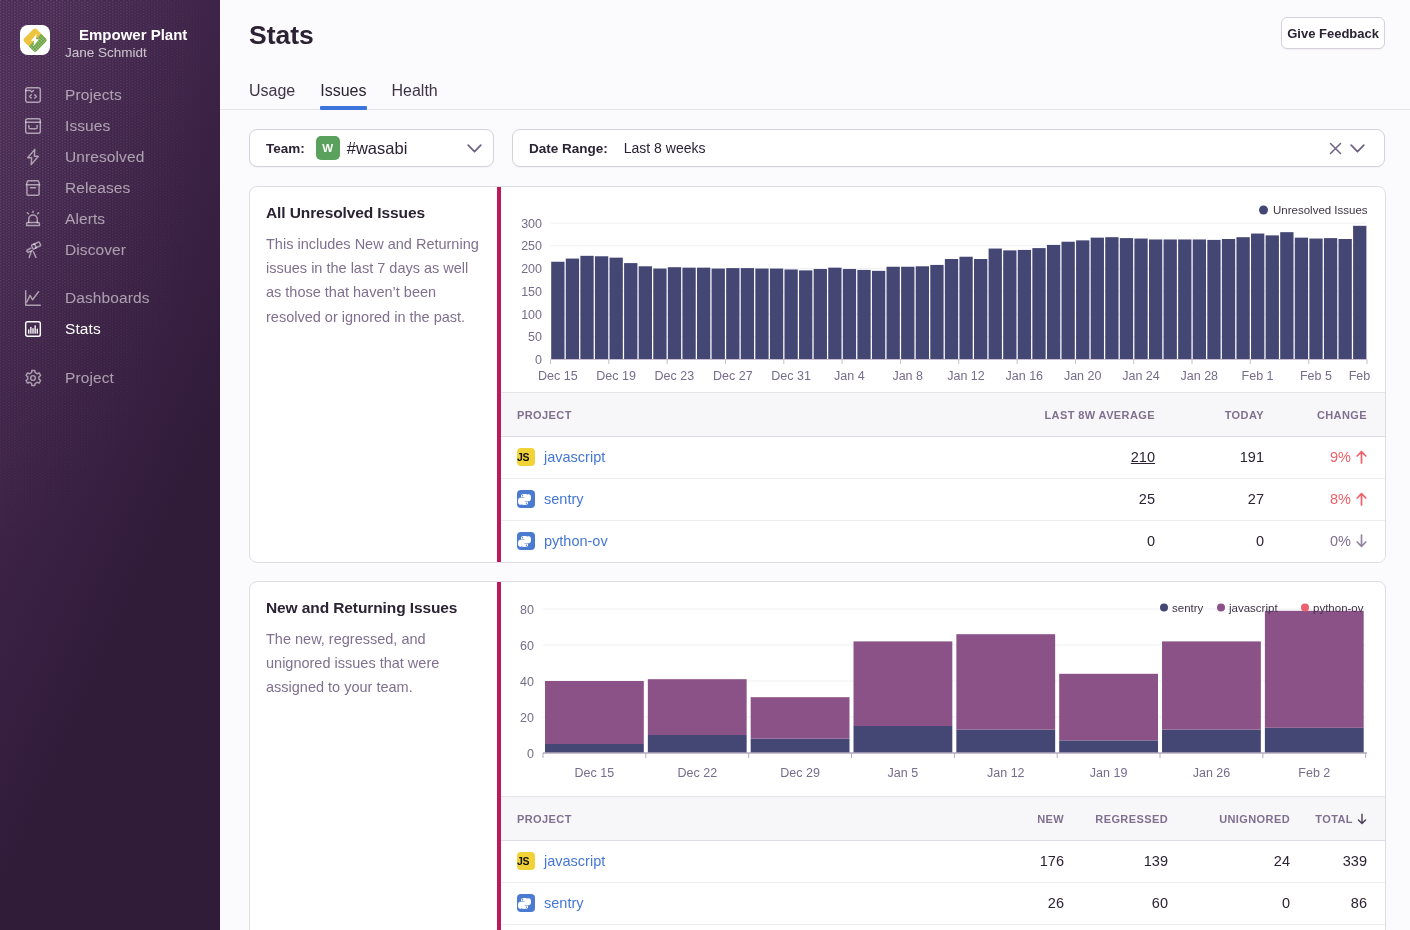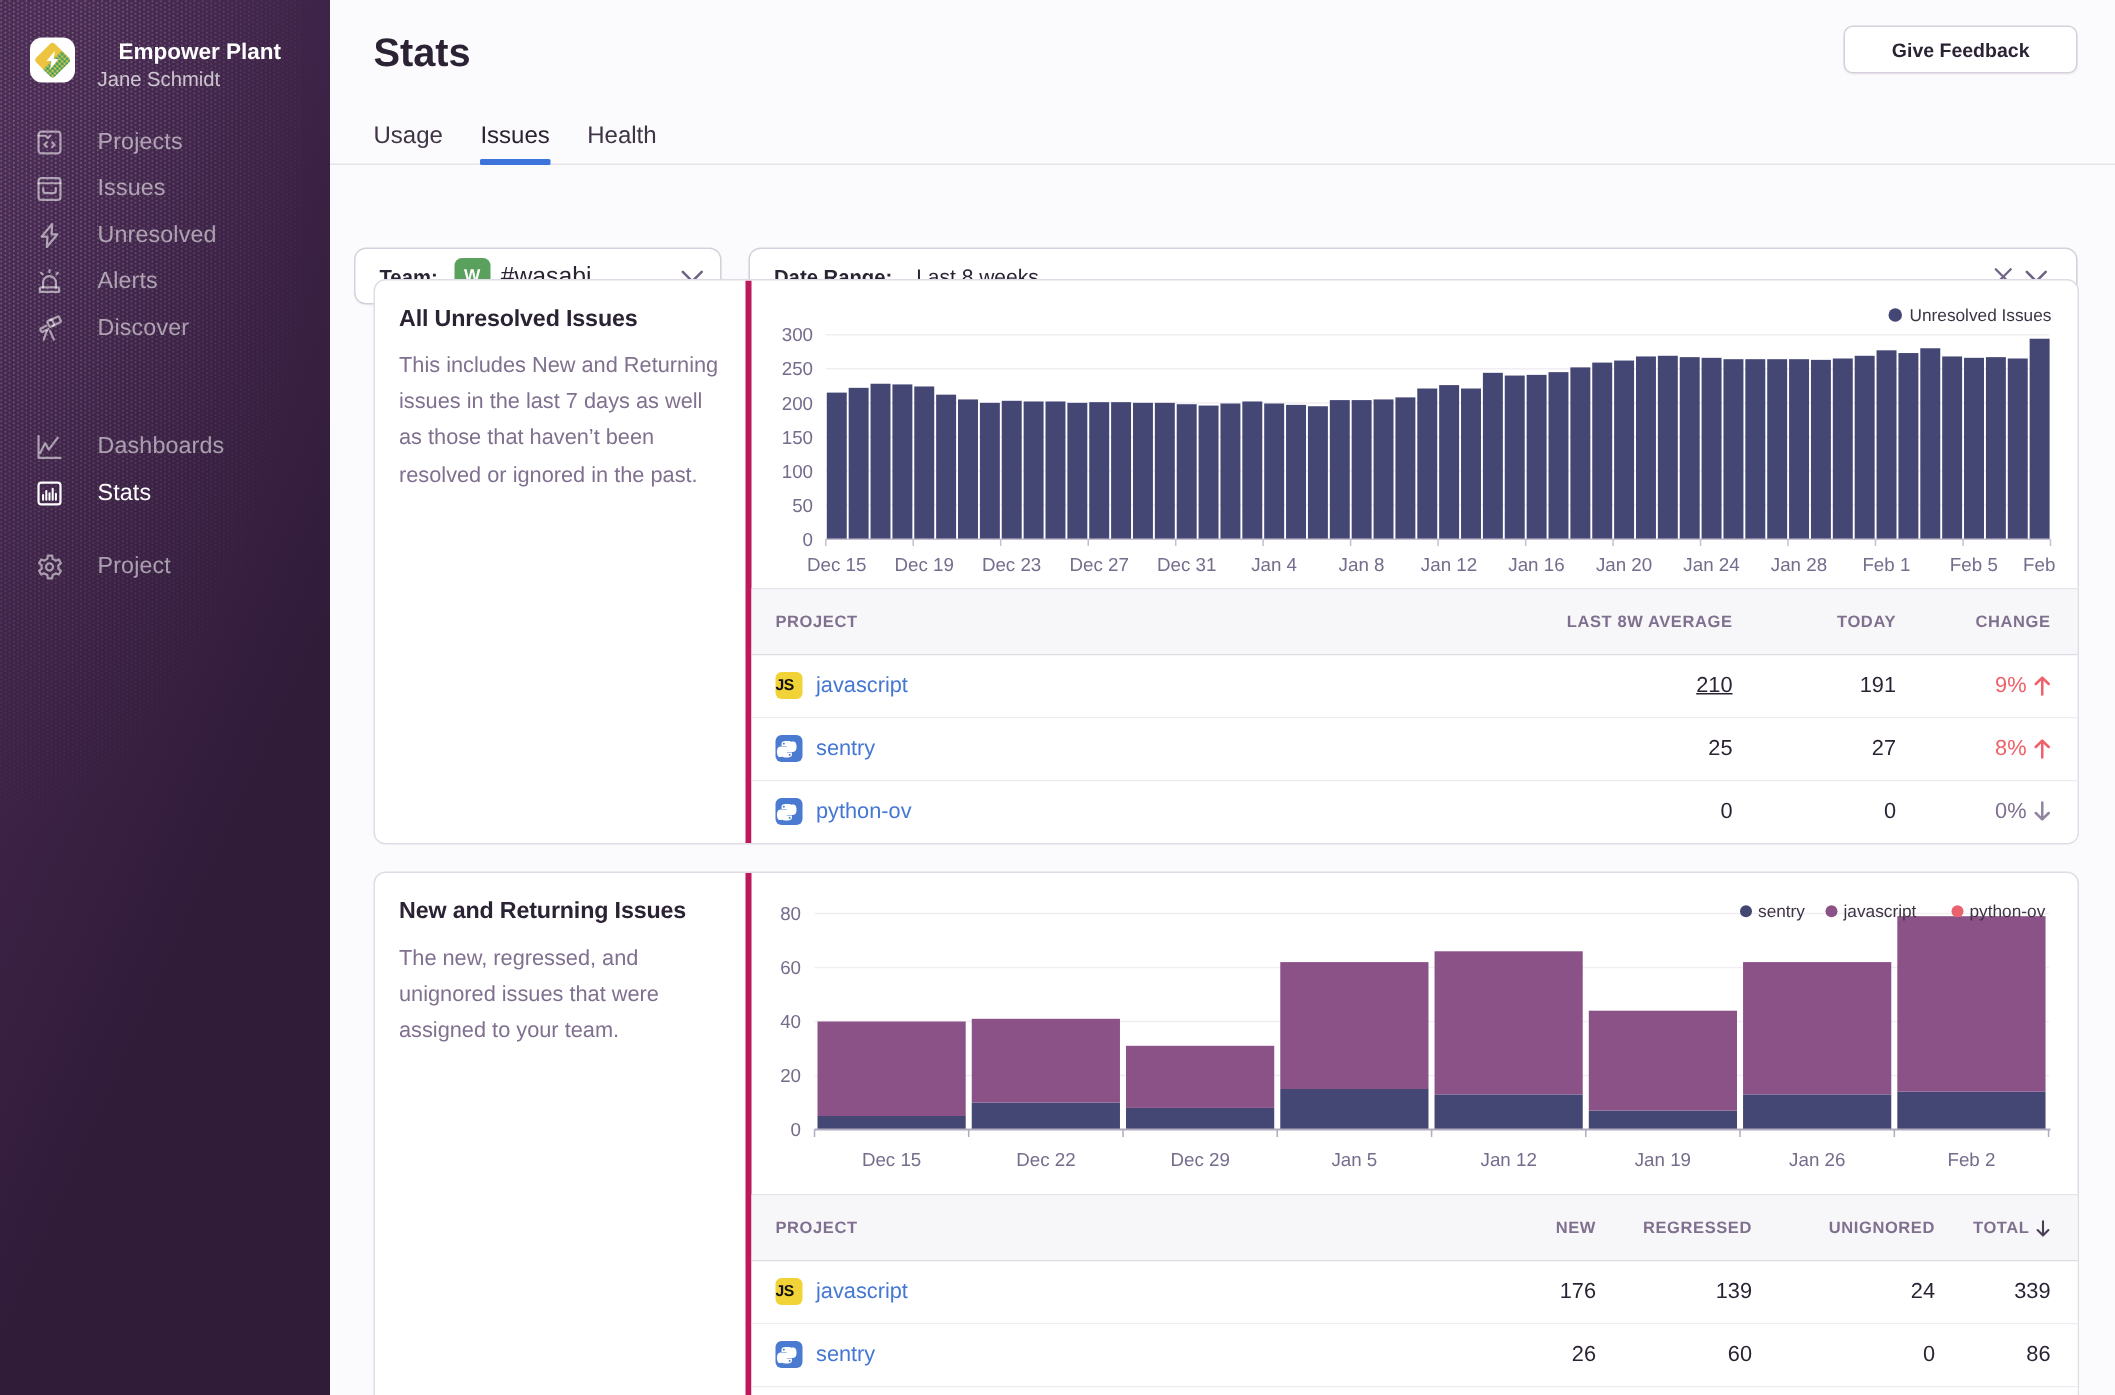--- a/index.html
+++ b/index.html
@@ -12,26 +12,26 @@
 .orgtxt { margin-left:15px; }
 .orgname { color:#fff; font-weight:bold; font-size:15px; line-height:18px; margin-top:1px;margin-left:14px; }
 .orguser { color:rgba(255,255,255,0.72); font-size:13.5px; line-height:17px; }
 .navsec { position:absolute; left:0; width:220px; }
 .nitem { height:31px; display:flex; align-items:center; }
 .nicon { width:18px; height:18px; margin-left:24px; display:flex; align-items:center; }
 .nlab { margin-left:23px; font-size:15.5px; color:rgba(255,255,255,0.56); letter-spacing:0.1px; }
 .nitem.active .nlab { color:#fff; }
 .main { position:absolute; left:220px; top:0; width:1190px; height:930px; }
 h1 { position:absolute; left:29px; top:23px; font-size:26.5px; color:#2b2233; letter-spacing:0; line-height:25px; }
-.fbbtn { position:absolute; right:25px; top:17px; height:32px; padding:0 31px; background:#fff; border:1px solid #d5d0dc; border-radius:6px; font-size:13px; font-weight:bold; color:#2b2233; display:flex; align-items:center; box-shadow:0 1px 1px rgba(43,34,51,0.04); }
+.fbbtn { position:absolute; right:25px; top:17px; height:32px; padding:0 5px; background:#fff; border:1px solid #d5d0dc; border-radius:6px; font-size:13px; font-weight:bold; color:#2b2233; display:flex; align-items:center; box-shadow:0 1px 1px rgba(43,34,51,0.04); }
 .tabs { position:absolute; left:0; top:78px; width:1190px; height:31.5px; border-bottom:1px solid #e7e3ea; padding-left:29px; }
 .tab { display:inline-block; margin-right:25px; font-size:16px; color:#3e3446; line-height:21px; padding-top:2px; height:31.5px; position:relative; }
 .tab.active { color:#2b2233; }
 .tab.active::after { content:""; position:absolute; left:0; right:0; bottom:0; height:3.5px; background:#3d74db; border-radius:1px; }
-.filters { position:absolute; left:16px; top:129px; right:25px; height:38px; display:flex;margin-top:36px; }
+.filters { position:absolute; left:29px; top:129px; right:25px; height:38px; display:flex; }
 .fbox { height:38px; background:#fff; border:1px solid #d5d0dc; border-radius:8px; display:flex; align-items:center; box-shadow:0 1px 1px rgba(43,34,51,0.03); }
 .teambox { width:245px; margin-right:18px; padding:0 11px 0 16px; }
 .flabel { font-size:13.5px; font-weight:bold; color:#2b2233; white-space:nowrap; }
 .wbadge { width:24px; height:24px; border-radius:5px; background:#59a15c; color:#fff; font-size:11.5px; font-weight:bold; display:flex; align-items:center; justify-content:center; margin:0 7px 0 11px; flex-shrink:0; }
 .teamname { font-size:16.5px; color:#2b2233; }
 .datebox { flex:1; padding:0 19px 0 16px; }
 .dateval { margin-left:16px; font-size:14px; color:#2b2233; }
 .sp { flex:1; }
 .panel { position:absolute; left:29px; width:1137px; background:#fff; border:1px solid #e0dce5; border-radius:8px; display:flex; }
 .p1 { top:186px; height:377px; overflow:hidden; }
@@ -106,20 +106,30 @@
         </span>
         <span class="nlab">Issues</span>
       </div>
       <div class="nitem">
         <span class="nicon">
           <svg width="18" height="18" viewBox="0 0 16 16">
             <path stroke="rgba(255,255,255,0.55)" stroke-width="1.3" fill="none" stroke-linecap="round" stroke-linejoin="round" d="M9.6 1.2 3.3 8.7 h3.5 L6.4 14.8 12.7 7.3 H9.2 Z"></path>
           </svg>
         </span>
         <span class="nlab">Unresolved</span>
+      </div>
+      <div class="nitem">
+        <span class="nicon">
+          <svg width="18" height="18" viewBox="0 0 16 16">
+            <path stroke="rgba(255,255,255,0.55)" stroke-width="1.3" fill="none" stroke-linecap="round" stroke-linejoin="round" d="M2.6 5.2 h10.8 v8.2 a1 1 0 0 1 -1 1 H3.6 a1 1 0 0 1 -1-1 Z"></path>
+            <path stroke="rgba(255,255,255,0.55)" stroke-width="1.3" fill="none" stroke-linecap="round" stroke-linejoin="round" d="M2.1 5.2 3 2.3 a1 1 0 0 1 .95-.7 h8.1 a1 1 0 0 1 .95.7 l.9 2.9"></path>
+            <path stroke="rgba(255,255,255,0.55)" stroke-width="1.3" fill="none" stroke-linecap="round" stroke-linejoin="round" d="M5.8 7.8 h4.4"></path>
+          </svg>
+        </span>
+        <span class="nlab">Releases</span>
       </div>
       <div class="nitem">
         <span class="nicon">
           <svg width="18" height="18" viewBox="0 0 16 16">
             <path stroke="rgba(255,255,255,0.55)" stroke-width="1.3" fill="none" stroke-linecap="round" stroke-linejoin="round" d="M4.2 11.2 V8.3 a3.8 3.8 0 0 1 7.6 0 v2.9"></path>
             <path stroke="rgba(255,255,255,0.55)" stroke-width="1.3" fill="none" stroke-linecap="round" stroke-linejoin="round" d="M2.3 13.8 h11.4 v-1.6 a1 1 0 0 0 -1-1 H3.3 a1 1 0 0 0 -1 1 Z"></path>
             <path stroke="rgba(255,255,255,0.55)" stroke-width="1.3" fill="none" stroke-linecap="round" stroke-linejoin="round" d="M8 2.2 V1 M3.9 3.4 3 2.5 M12.1 3.4 13 2.5"></path>
           </svg>
         </span>
         <span class="nlab">Alerts</span>

